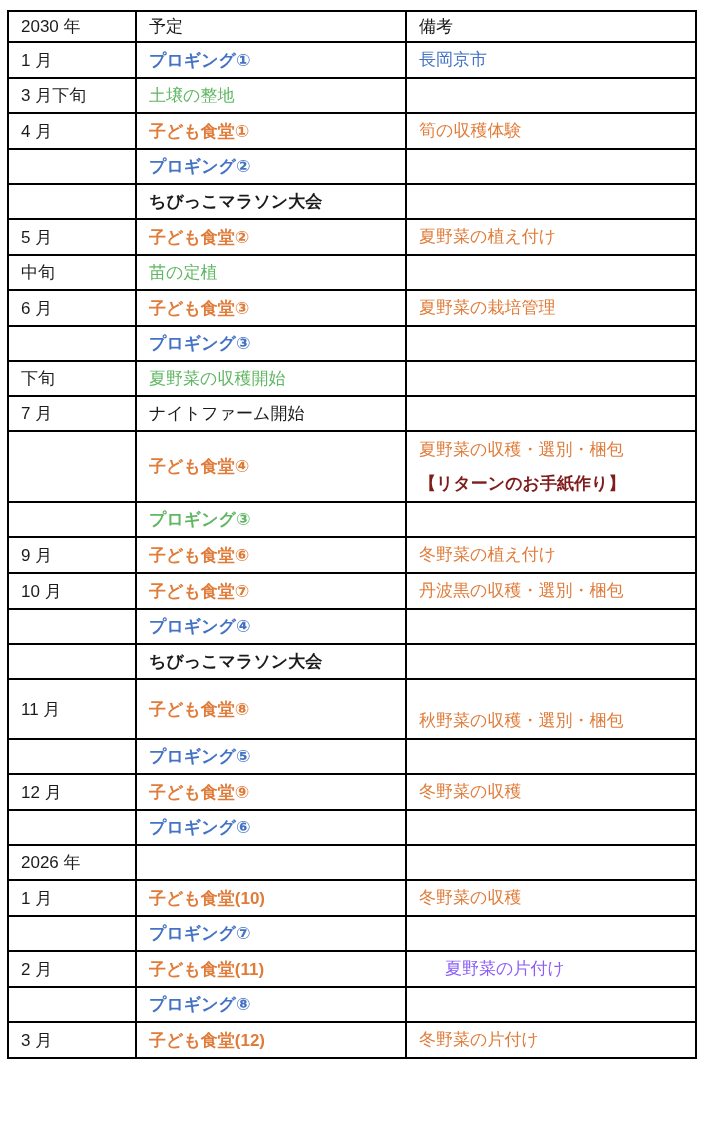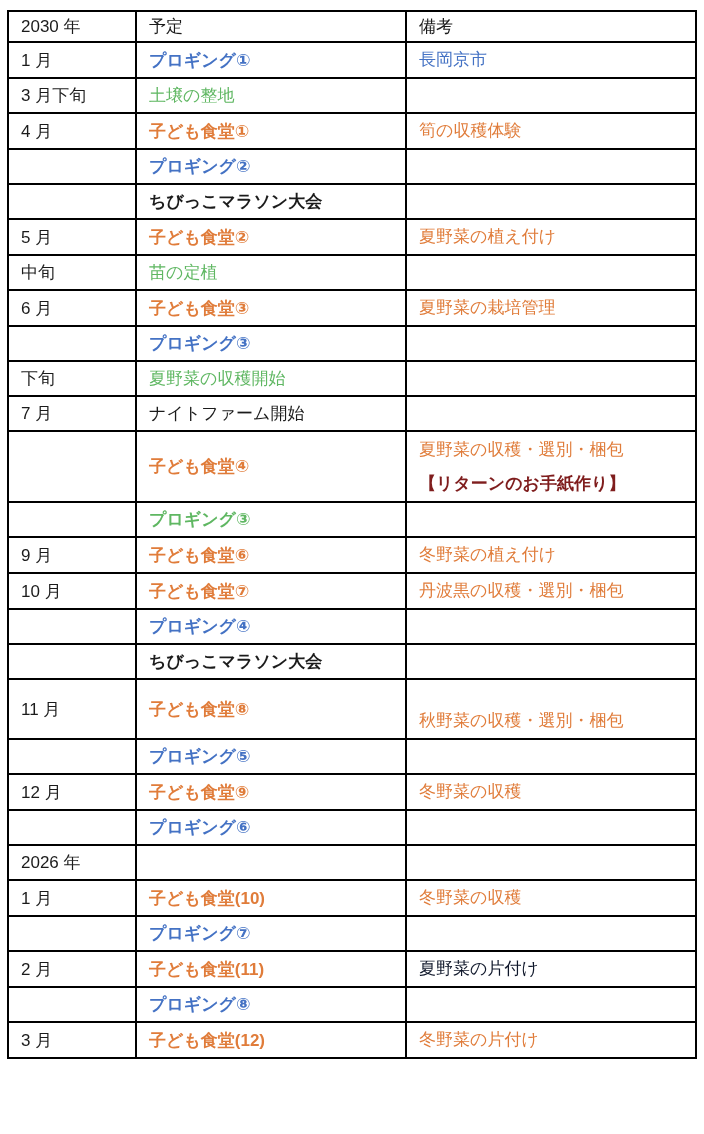--- a/index.html
+++ b/index.html
@@ -202,21 +202,21 @@
         </tr>
         <tr>
           <td></td>
           <td><span class="bold" style="color: rgb(68, 114, 196);">プロギング⑦</span></td>
           <td></td>
         </tr>
         <tr>
           <td>2 月</td>
           <td><span class="bold" style="color: rgb(224, 124, 58);">子ども食堂(11)</span></td>
           <td>
-            <div class="note-line" style="color: #0f172a;">夏野菜の片付け</div>
+            <div class="note-line" style="color: #8b5cf6; margin-left: 26px;">夏野菜の片付け</div>
           </td>
         </tr>
         <tr>
           <td></td>
           <td><span class="bold" style="color: rgb(68, 114, 196);">プロギング⑧</span></td>
           <td></td>
         </tr>
         <tr>
           <td>3 月</td>
           <td><span class="bold" style="color: rgb(224, 124, 58);">子ども食堂(12)</span></td>

